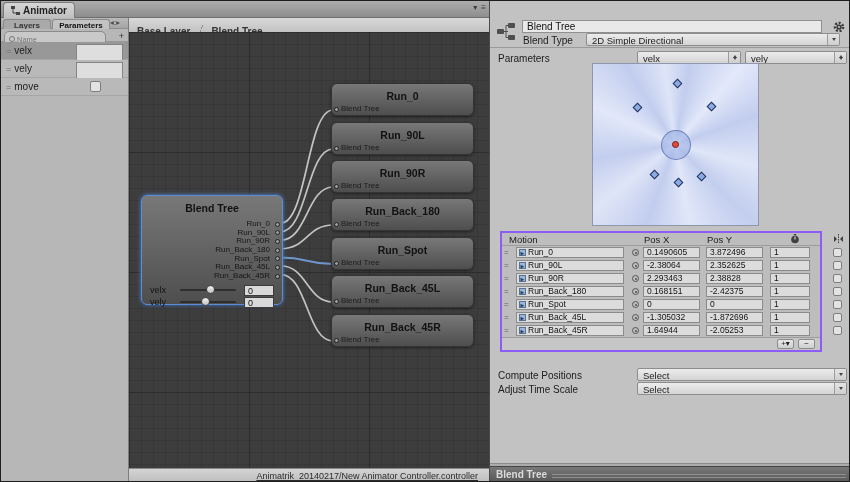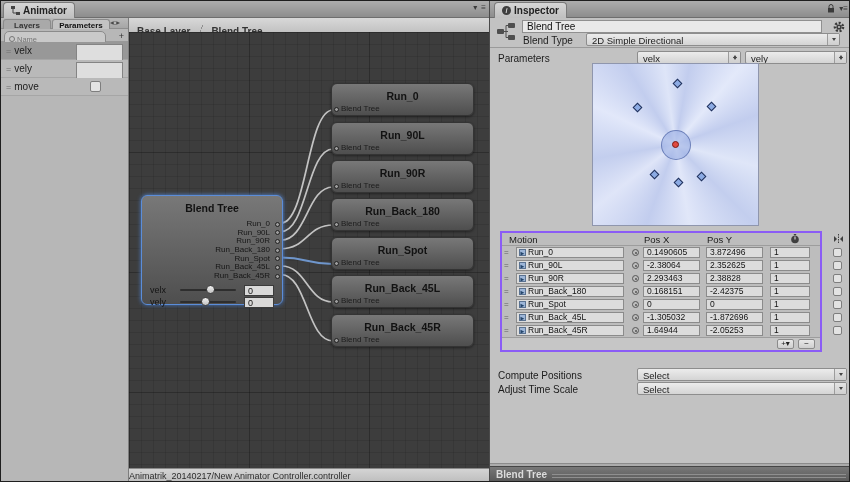--- a/index.html
+++ b/index.html
@@ -66,21 +66,21 @@
   .bt-slider-row { position:absolute; left:8px; right:6px; height:12px; display:flex; align-items:center; }
   .bt-slider-label { font-size:9px; color:#141414; width:30px; }
   .slider-track { position:relative; width:56px; height:2px; background:#2e2e2e; border-radius:1px; margin-right:8px; }
   .slider-thumb { position:absolute; top:-4px; width:9px; height:9px; border-radius:50%;
                   background:linear-gradient(#f0f0f0,#c2c2c2); border:1px solid #444; }
   .bt-slider-val { width:30px; height:11px; background:#d9d9d9; border:1px solid #3b3b3b;
                    font-size:9px; color:#111; padding:0 3px; line-height:10px; }
 
   .anim-status { position:absolute; left:0; bottom:0; right:0; height:15px;
                  background:linear-gradient(#d4d4d4,#bcbcbc); border-top:1px solid #8a8a8a;
-                 font-size:9px; color:#2c2c2c; line-height:14px; padding-right:4px; }
+                 font-size:9px; color:#2c2c2c; text-align:right; line-height:14px; padding-right:11px;text-decoration:underline; }
 
   
   .inspector { position:absolute; left:488px; top:0; width:362px; height:482px; background:#c2c2c2; border-left:1px solid #4a4a4a; }
   .insp-head-divider { position:absolute; left:0; top:46px; right:0; height:1px; background:#9a9a9a; }
   .asset-icon { position:absolute; left:6px; top:21px; }
   .name-field { position:absolute; left:32px; top:19px; width:300px; height:13px; background:#e9e9e9;
                 border:1px solid #909090; font-size:10px; color:#111; padding:0 4px; line-height:12px; }
   .gear-btn { position:absolute; right:6px; top:20px; }
   .insp-label { position:absolute; font-size:10px; color:#1c1c1c; }
   .dd { position:absolute; height:13px; background:linear-gradient(#ececec,#d4d4d4); border:1px solid #8d8d8d;
@@ -286,35 +286,20 @@
               <div class="port" style="left: 2px; bottom: 3px;"></div>
             </div>
           </div>
       </div>
 
       <div class="anim-status">Animatrik_20140217/New Animator Controller.controller</div>
     </div>
   </div>
 
   <div class="inspector">
-    <div class="tabbar">
-      <div class="tab" style="left:4px;">
-        <span style="width:9px;height:9px;border-radius:50%;background:#3e3e3e;color:#d8d8d8;font-size:7px;line-height:9px;text-align:center;font-style:italic;">i</span>
-        <span>Inspector</span>
-      </div>
-      <div class="win-icons">
-        <span>
-          <svg width="8" height="9">
-              <path d="M2 4 V2.5 A2 2 0 0 1 6 2.5 V4" fill="none" stroke="#3a3a3a"></path>
-              <rect x="1" y="4" width="6" height="4.5" fill="#3a3a3a"></rect>
-            </svg>
-        </span>
-        <span class="mini-glyph">▾≡</span>
-      </div>
-    </div>
 
     <span class="asset-icon">
       <svg width="20" height="20">
           <rect x="1" y="7" width="7" height="5" rx="1" fill="#4e4e4e"></rect>
           <rect x="12" y="1" width="7" height="5" rx="1" fill="#4e4e4e"></rect>
           <rect x="12" y="13" width="7" height="5" rx="1" fill="#4e4e4e"></rect>
           <path d="M8 9.5 H10 M10 3.5 V15.5 M10 3.5 H12 M10 15.5 H12 M10 9.5 H12" stroke="#4e4e4e" fill="none"></path>
         </svg>
     </span>
     <div class="name-field">Blend Tree</div>

